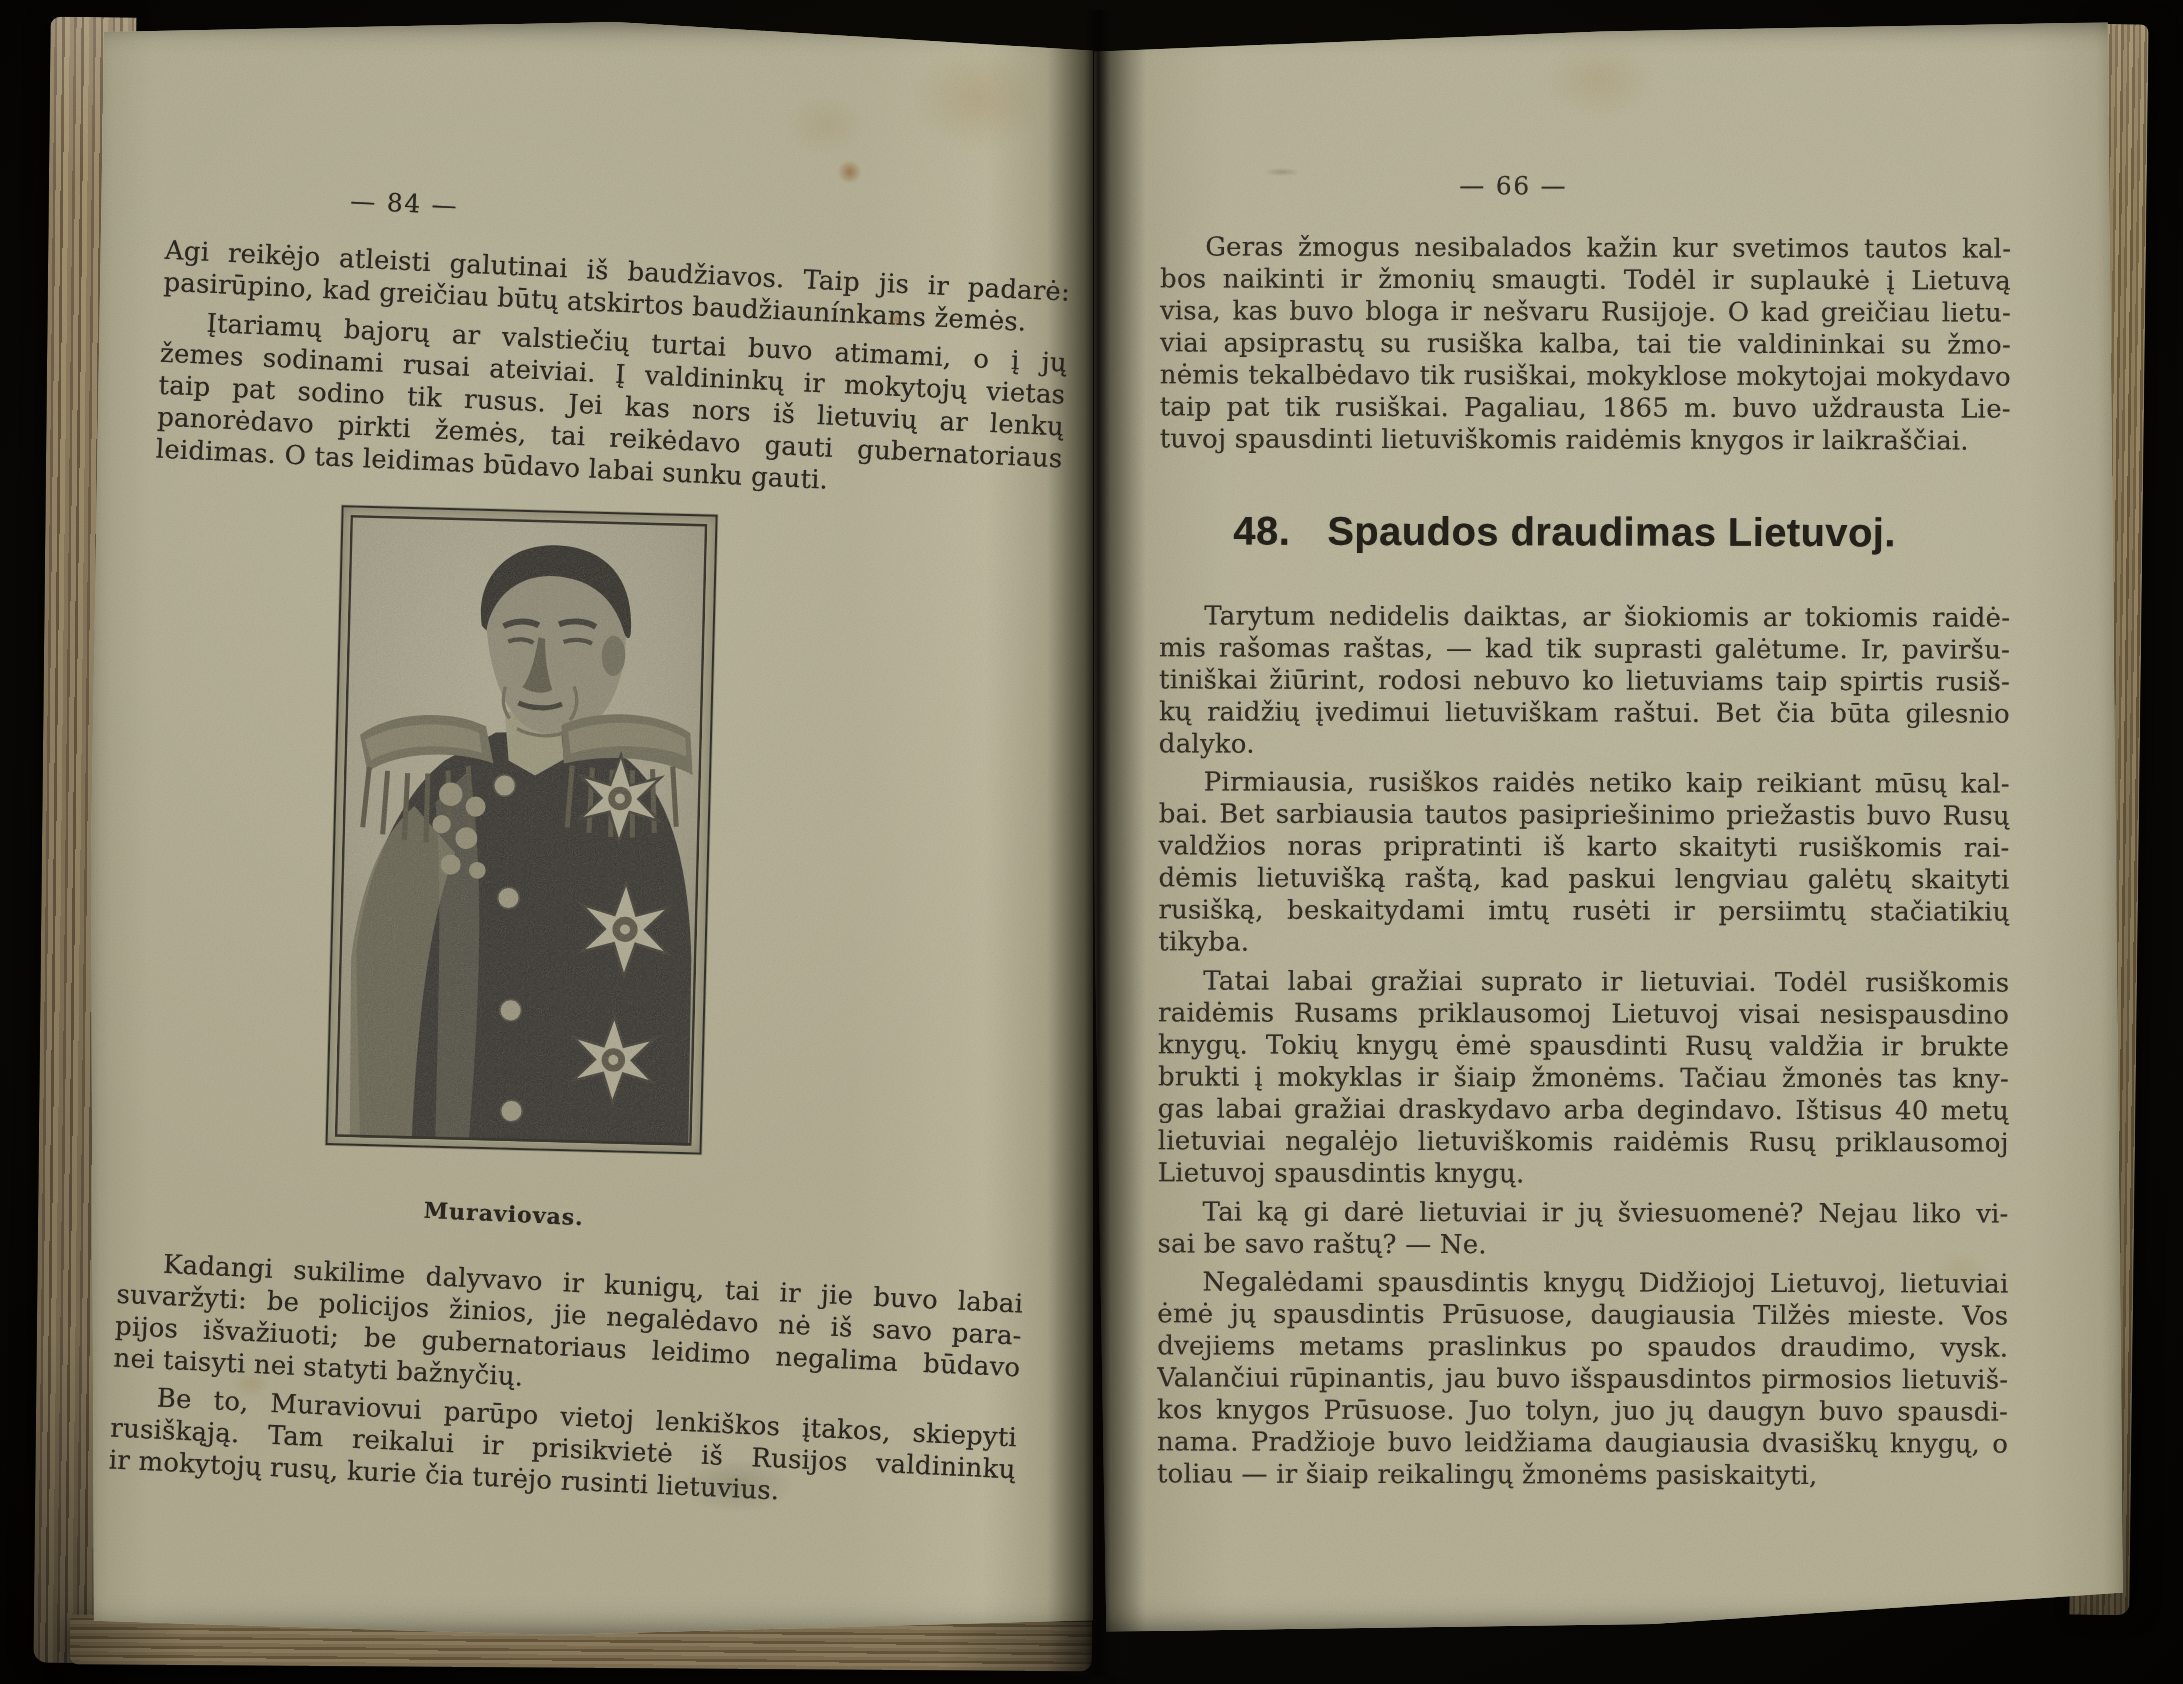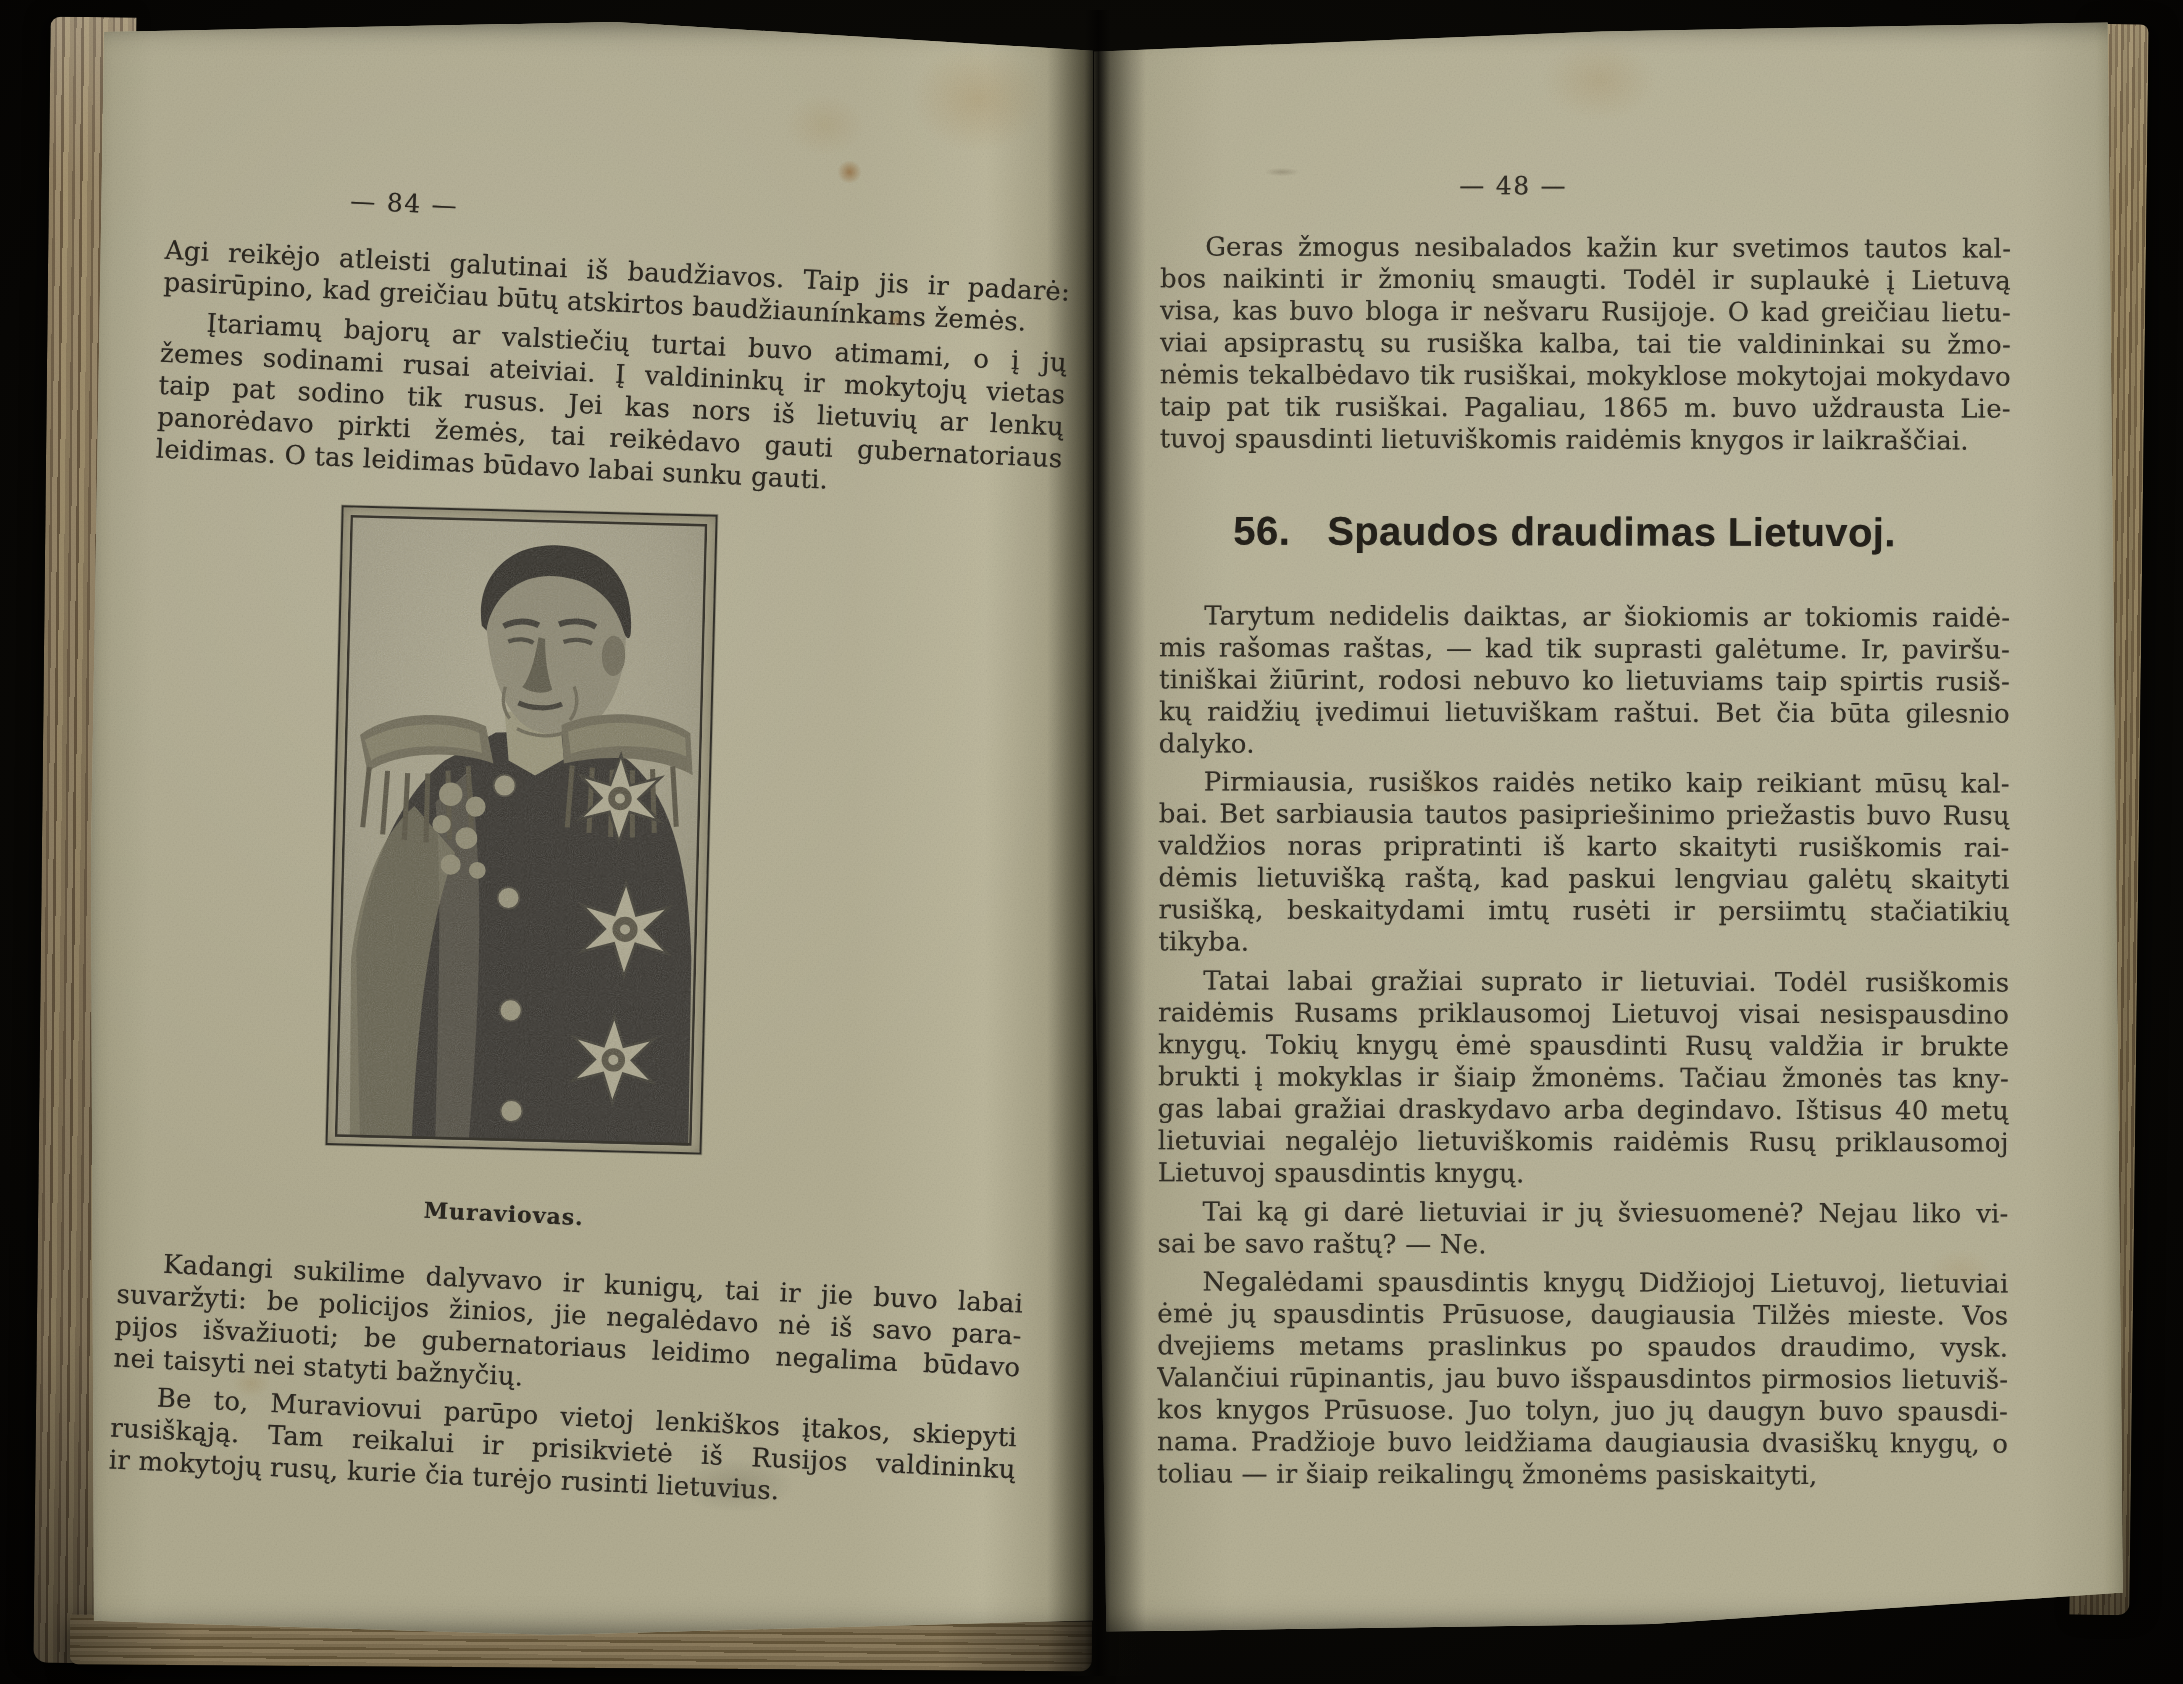--- a/index.html
+++ b/index.html
@@ -240,36 +240,36 @@
             <div class="line">Be to, Muraviovui parūpo vietoj lenkiškos įtakos, skiepyti</div>
             <div class="line">rusiškąją.  Tam reikalui ir prisikvietė  iš Rusijos valdininkų</div>
             <div class="line last">ir mokytojų rusų, kurie čia turėjo rusinti lietuvius.</div>
           </div>
         </div>
     </div>
   </div>
 
   <div class="page right">
     <div class="textcol">
-      <span class="pageno">— 48 —</span>
+      <span class="pageno">— 66 —</span>
 
       <div class="paras">
           <div class="para indent">
             <div class="line">Geras žmogus nesibalados kažin kur svetimos tautos kal-</div>
             <div class="line">bos naikinti ir žmonių smaugti. Todėl ir suplaukė į Lietuvą</div>
             <div class="line">visa, kas buvo bloga ir nešvaru Rusijoje. O kad greičiau lietu-</div>
             <div class="line">viai apsiprastų su rusiška kalba, tai tie valdininkai su žmo-</div>
             <div class="line">nėmis tekalbėdavo tik rusiškai, mokyklose mokytojai mokydavo</div>
             <div class="line">taip pat tik rusiškai.  Pagaliau,  1865 m. buvo uždrausta Lie-</div>
             <div class="line last">tuvoj spausdinti lietuviškomis raidėmis knygos ir laikraščiai.</div>
           </div>
         </div>
 
       <div class="section-heading">
-        <span>56.</span>
+        <span>48.</span>
         <span>Spaudos draudimas Lietuvoj.</span>
       </div>
 
       <div class="paras">
           <div class="para indent">
             <div class="line">Tarytum nedidelis daiktas, ar šiokiomis ar tokiomis raidė-</div>
             <div class="line">mis rašomas raštas, — kad tik suprasti galėtume. Ir, paviršu-</div>
             <div class="line">tiniškai žiūrint, rodosi  nebuvo ko lietuviams taip spirtis rusiš-</div>
             <div class="line">kų raidžių įvedimui lietuviškam raštui. Bet čia būta gilesnio</div>
             <div class="line last">dalyko.</div>

